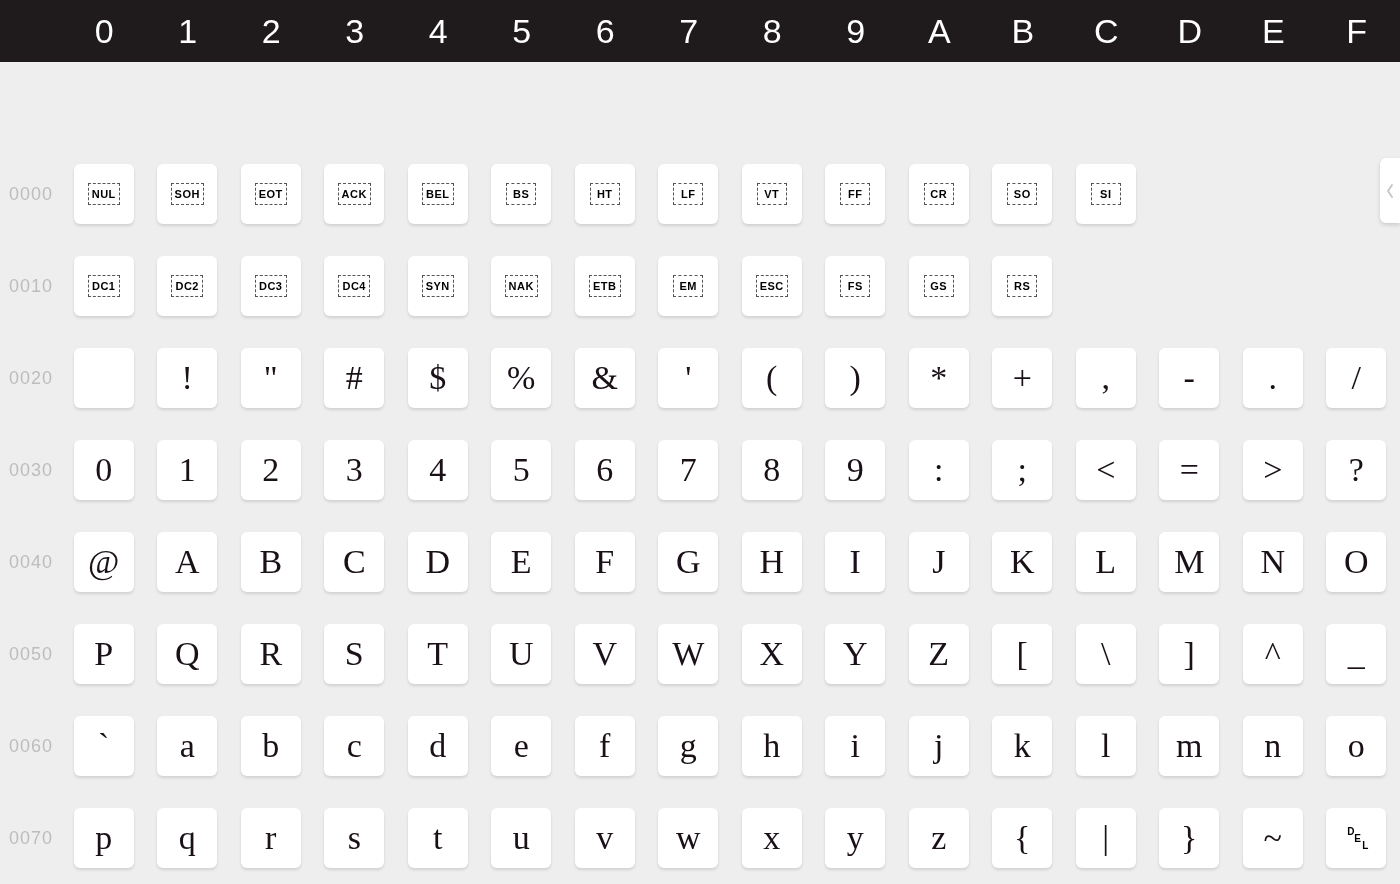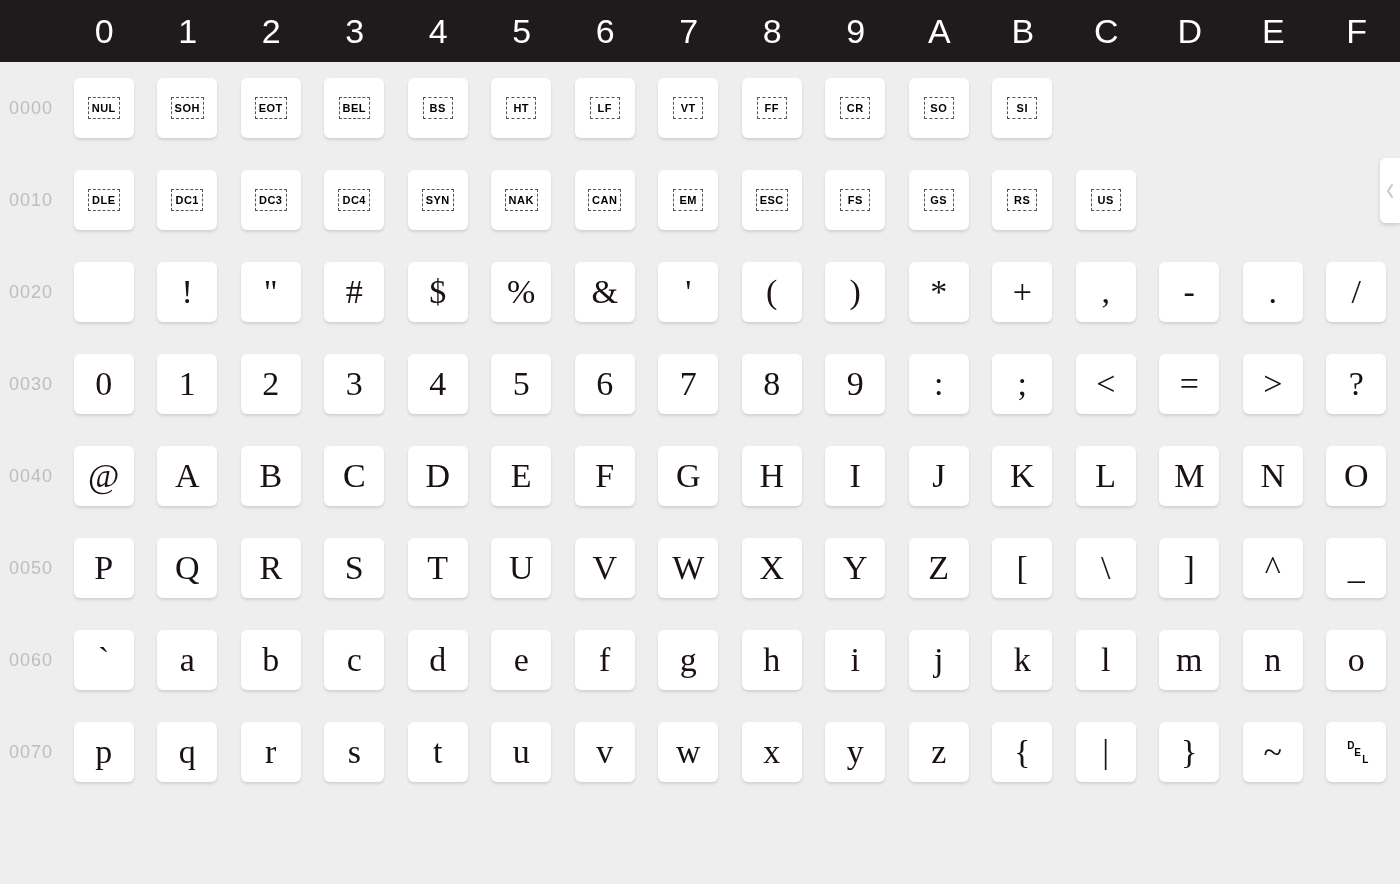--- a/index.html
+++ b/index.html
@@ -24,20 +24,21 @@
   .header-cell {
     color: #fff;
     font-family: "Arial Narrow", "Helvetica Neue", Arial, sans-serif;
     font-stretch: condensed;
     font-size: 34px;
     font-weight: 400;
     text-align: center;
     letter-spacing: -1px;
   }
   .body {
+    padding-top: 86px;
     padding-left: 0;
   }
   .grid-row {
     display: grid;
     grid-template-columns: 62px repeat(16, 83.5px);
     height: 92px;
     align-items: center;
   }
   .row-label {
     color: #bdbdbd;
@@ -159,20 +160,27 @@
       <div class="cell-wrap">
         <div class="cell">
           <div class="ctrl-box">
             <span class="ctrl-label">EOT</span>
           </div>
         </div>
       </div>
       <div class="cell-wrap">
         <div class="cell">
           <div class="ctrl-box">
+            <span class="ctrl-label">ACK</span>
+          </div>
+        </div>
+      </div>
+      <div class="cell-wrap">
+        <div class="cell">
+          <div class="ctrl-box">
             <span class="ctrl-label">BEL</span>
           </div>
         </div>
       </div>
       <div class="cell-wrap">
         <div class="cell">
           <div class="ctrl-box">
             <span class="ctrl-label">BS</span>
           </div>
         </div>
@@ -225,34 +233,34 @@
             <span class="ctrl-label">SI</span>
           </div>
         </div>
       </div>
     </div>
     <div class="grid-row">
       <div class="row-label">0010</div>
       <div class="cell-wrap">
         <div class="cell">
           <div class="ctrl-box">
-            <span class="ctrl-label">DLE</span>
-          </div>
-        </div>
-      </div>
-      <div class="cell-wrap">
-        <div class="cell">
-          <div class="ctrl-box">
             <span class="ctrl-label">DC1</span>
           </div>
         </div>
       </div>
       <div class="cell-wrap">
         <div class="cell">
           <div class="ctrl-box">
+            <span class="ctrl-label">DC2</span>
+          </div>
+        </div>
+      </div>
+      <div class="cell-wrap">
+        <div class="cell">
+          <div class="ctrl-box">
             <span class="ctrl-label">DC3</span>
           </div>
         </div>
       </div>
       <div class="cell-wrap">
         <div class="cell">
           <div class="ctrl-box">
             <span class="ctrl-label">DC4</span>
           </div>
         </div>
@@ -267,21 +275,21 @@
       <div class="cell-wrap">
         <div class="cell">
           <div class="ctrl-box">
             <span class="ctrl-label">NAK</span>
           </div>
         </div>
       </div>
       <div class="cell-wrap">
         <div class="cell">
           <div class="ctrl-box">
-            <span class="ctrl-label">CAN</span>
+            <span class="ctrl-label">ETB</span>
           </div>
         </div>
       </div>
       <div class="cell-wrap">
         <div class="cell">
           <div class="ctrl-box">
             <span class="ctrl-label">EM</span>
           </div>
         </div>
       </div>
@@ -303,27 +311,20 @@
         <div class="cell">
           <div class="ctrl-box">
             <span class="ctrl-label">GS</span>
           </div>
         </div>
       </div>
       <div class="cell-wrap">
         <div class="cell">
           <div class="ctrl-box">
             <span class="ctrl-label">RS</span>
-          </div>
-        </div>
-      </div>
-      <div class="cell-wrap">
-        <div class="cell">
-          <div class="ctrl-box">
-            <span class="ctrl-label">US</span>
           </div>
         </div>
       </div>
     </div>
     <div class="grid-row">
       <div class="row-label">0020</div>
       <div class="cell-wrap">
         <div class="cell">
           <span class="glyph"> </span>
         </div>

